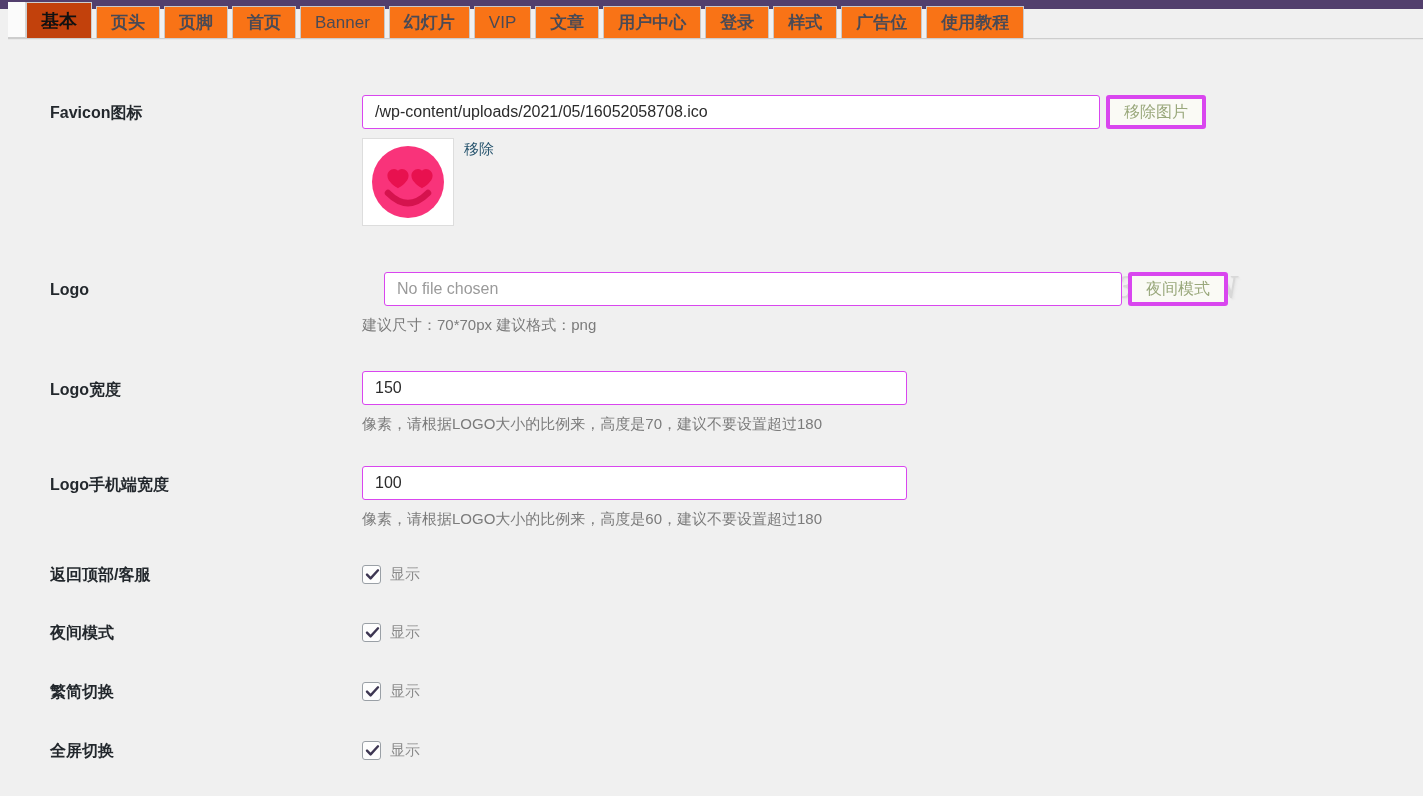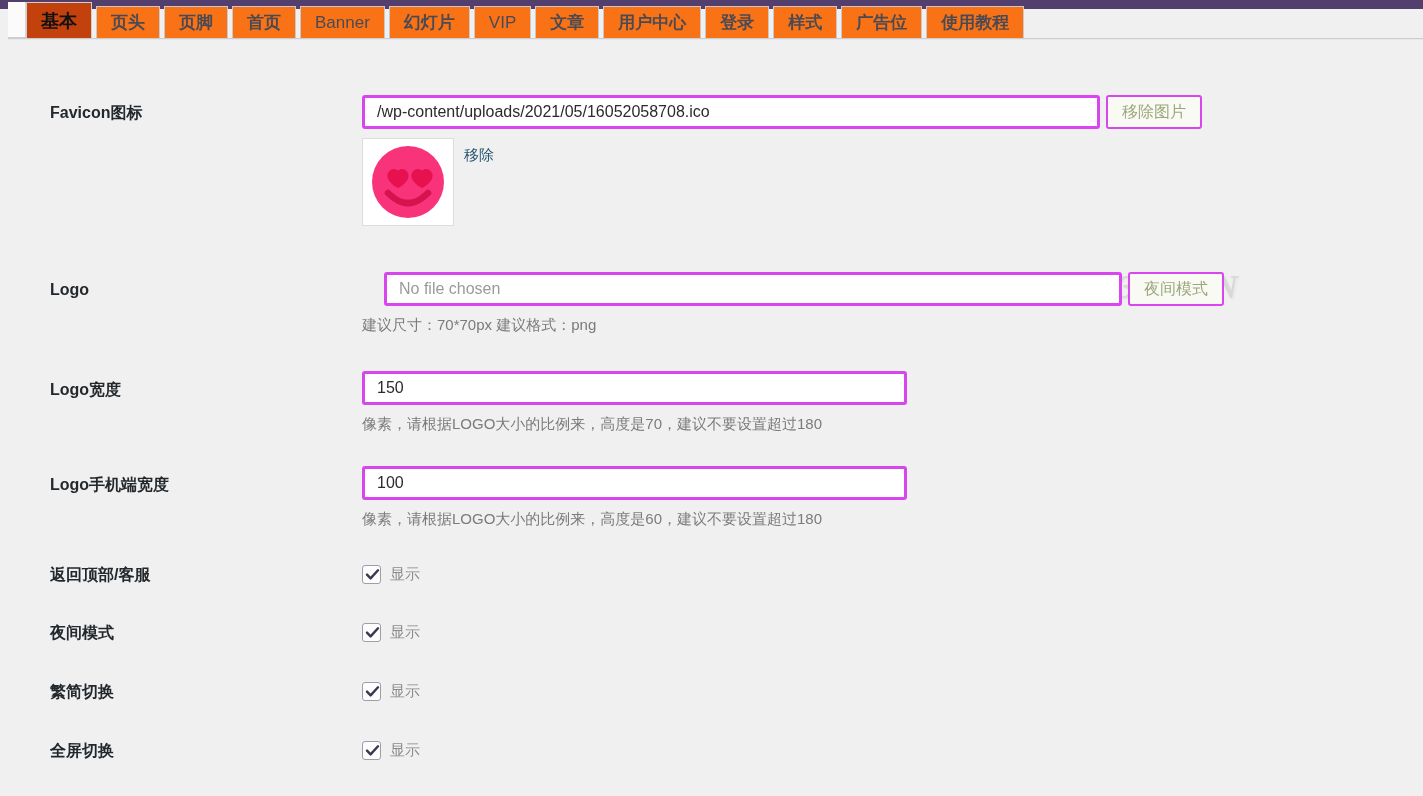--- a/index.html
+++ b/index.html
@@ -112,40 +112,40 @@
     color: #23282d;
     white-space: nowrap;
   }
   .field {
     position: absolute;
     left: 362px;
   }
   .txt {
     box-sizing: border-box;
     height: 34px;
-    border: 3px solid #d946ef;
+    border: 1px solid #d946ef;
     border-radius: 3px;
     background: #fff;
     font-size: 16px;
     color: #2b2b2b;
     padding: 0 12px;
     font-family: "Liberation Sans", "DejaVu Sans", sans-serif;
     outline: none;
     display: block;
   }
   .txt::placeholder { color: #9a9a9a; }
   .txt.wide { width: 738px; }
   .txt.mid  { width: 545px; }
 
   .btn {
     box-sizing: border-box;
     height: 34px;
     padding: 0 14px;
     background: #fafaf5;
-    border: 2px solid #d946ef;
+    border: 4px solid #d946ef;
     border-radius: 3px;
     color: #9aa87c;
     font-size: 16px;
     font-family: "Liberation Sans", "DejaVu Sans", sans-serif;
     cursor: pointer;
     white-space: nowrap;
   }
 
   .hint {
     font-size: 15px;
@@ -250,21 +250,21 @@
 
       <div style="display:flex;align-items:flex-start;margin-top:9px;">
         <div class="thumbbox">
           <svg width="76" height="76" viewBox="0 0 76 76">
             <circle cx="38" cy="38" r="36" fill="#f9337a"></circle>
             <path d="M24 25 c-3.6 0 -6.6 3 -6.6 6.7 c0 6.2 8.6 11.3 10.6 12.5 c2 -1.2 10.6 -6.3 10.6 -12.5 C38.6 28 35.6 25 32 25 c-2.3 0 -3.6 1.2 -4 1.9 C27.6 26.2 26.3 25 24 25 z" fill="#e8114f"></path>
             <path d="M48 25 c-3.6 0 -6.6 3 -6.6 6.7 c0 6.2 8.6 11.3 10.6 12.5 c2 -1.2 10.6 -6.3 10.6 -12.5 C62.6 28 59.6 25 56 25 c-2.3 0 -3.6 1.2 -4 1.9 C51.6 26.2 50.3 25 48 25 z" fill="#e8114f"></path>
             <path d="M18 49 q20 20 40 0" stroke="#d5134e" stroke-width="6.5" fill="none" stroke-linecap="round"></path>
           </svg>
         </div>
-        <a class="removelink" style="margin-left:10px;margin-top:8px;">移除</a>
+        <a class="removelink" style="margin-left:10px;margin-top:2px;">移除</a>
       </div>
     </div>
   </div>
 
   <div class="row" style="top:232px;height:70px;">
     <div class="label" style="top:9px;">Logo</div>
 
     <div class="field" style="top:0;">
       <div style="display:flex;align-items:flex-start;margin-left:22px;">
         <input class="txt wide" type="text" placeholder="No file chosen" style="">

